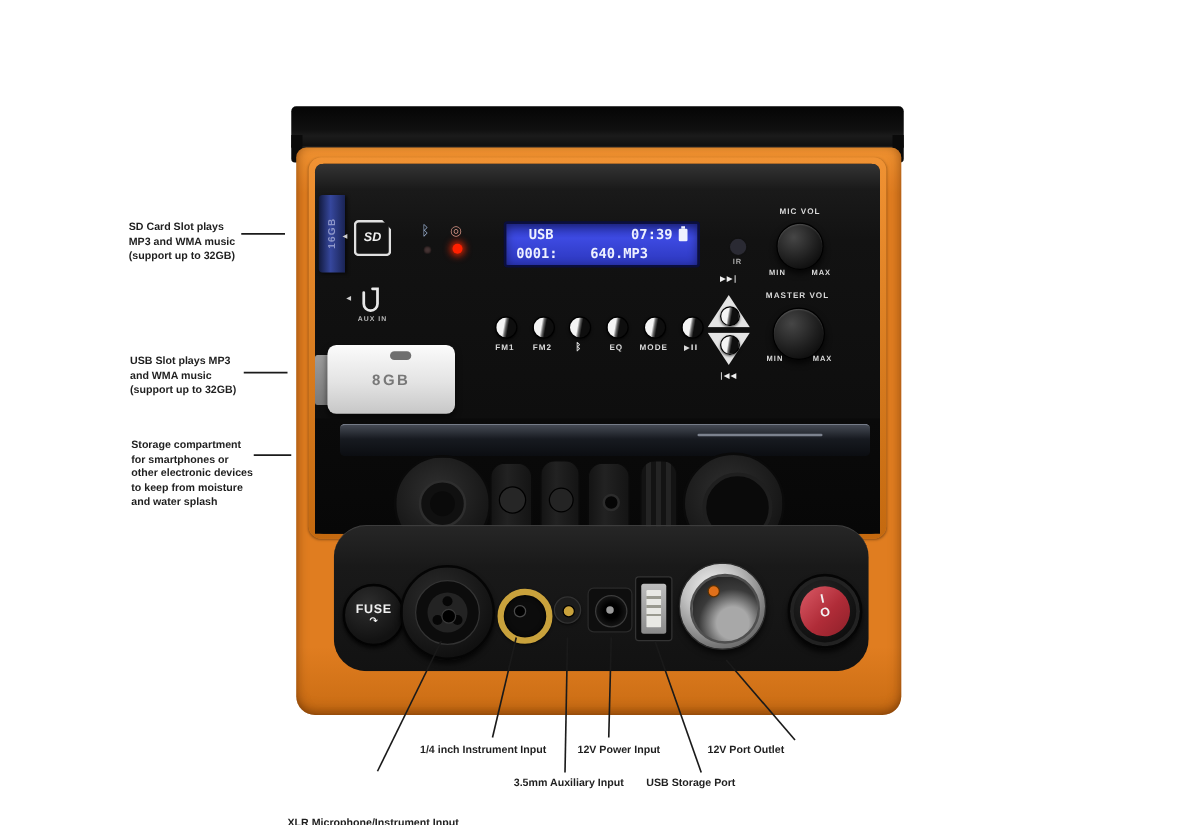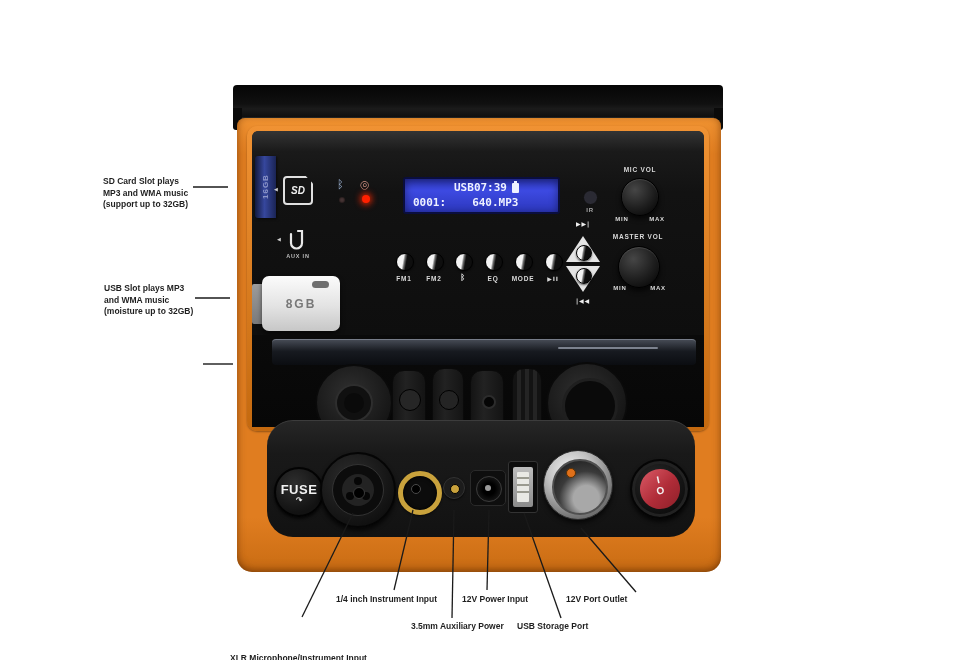--- a/index.html
+++ b/index.html
@@ -40,21 +40,21 @@
   .usbdrive{background:linear-gradient(180deg,#fbfbfb,#e3e3e3 55%,#c7c7c7);border-radius:7px;box-shadow:0 3px 5px rgba(0,0,0,.55);display:flex;align-items:center;justify-content:center;color:#787878;font-weight:bold;font-size:12px;letter-spacing:2px;}
   .usbconn{background:linear-gradient(180deg,#9c9c9c,#7a7a7a);border-radius:2px 0 0 2px;}
 
   .phone{background:linear-gradient(180deg,#454a54,#171a20 45%,#0b0d11);border-radius:4px;border-top:1px solid #767c88;}
   .plug{background:radial-gradient(circle at 45% 38%,#303030,#161616 70%,#0d0d0d);border:2px solid #0a0a0a;}
   .plugbar{background:linear-gradient(90deg,#141414,#222 40%,#141414);border-radius:12px;border:1px solid #0a0a0a;}
 
   .conn-panel{background:linear-gradient(180deg,#262626,#191919 28%,#121212);border-radius:26px;border-top:1px solid #3c3c3c;}
   .gold-jack{border:5px solid #c9a23c;background:#0c0c0c;border-radius:50%;box-shadow:inset 0 0 4px #000,0 1px 2px rgba(0,0,0,.6);}
   .metal{background:radial-gradient(circle at 38% 30%,#f4f4f4,#c2c2c2 35%,#787878 70%,#4c4c4c);}
-  .white-small{color:#f2f2f2;font-size:13px;font-weight:bold;text-align:center;}
+  .white-small{color:#f2f2f2;font-size:10px;font-weight:bold;text-align:center;}
 </style>
 </head>
 <body>
 
 <div class="stage">
 
   <div class="abs lid" style="left:233px;top:85px;width:490px;height:34px;"></div>
   <div class="abs hinge" style="left:233px;top:108px;width:9px;height:22px;"></div>
   <div class="abs hinge" style="left:714px;top:108px;width:9px;height:22px;"></div>
 
@@ -71,21 +71,21 @@
   <div class="abs sdicon" style="left:283px;top:176px;width:26px;height:25px;">
     <span>SD</span>
   </div>
 
   <div class="abs glyph" style="left:337px;top:178px;font-size:11px;color:#9fb6d8;">ᛒ</div>
   <div class="abs circle" style="left:339px;top:197px;width:6px;height:6px;background:#463434;box-shadow:inset 0 0 2px #000;"></div>
   <div class="abs glyph" style="left:360px;top:178px;font-size:11px;color:#cf8f80;">◎</div>
   <div class="abs circle" style="left:362px;top:195px;width:8px;height:8px;background:#ff2000;box-shadow:0 0 6px 2px rgba(255,40,0,.8);"></div>
 
   <div class="abs lcd" style="left:403px;top:177px;width:153px;height:32px;padding-top:1px;">
-    <div class="lcd-row" style="justify-content:center;">
+    <div class="lcd-row" style="justify-content:space-between;">
       <span style="margin-left:10px;">USB</span>
       <span style="display:flex;align-items:center;gap:5px;">
         <span>07:39</span>
         <span class="batt"></span>
       </span>
     </div>
     <div class="lcd-row">
       <span>0001:</span>
       <span style="margin-left:26px;">640.MP3</span>
     </div>
@@ -124,21 +124,21 @@
   <div class="abs halfknob" style="left:545px;top:253px;width:16px;height:16px;"></div>
   <div class="plabel glyph" style="left:538px;top:275px;width:30px;font-size:6px;">▶II</div>
 
   <div class="abs glyph" style="left:277px;top:236px;font-size:5px;color:#cfcfcf;">◀</div>
   <svg class="abs" style="left:288px;top:228px;" width="18" height="24" viewBox="0 0 18 24">
     <path d="M3 6 v9 a5.5 5.5 0 0 0 11 0 V3 h-4" stroke="#e8e8e8" stroke-width="2.2" fill="none" stroke-linecap="round"></path>
   </svg>
   <div class="plabel" style="left:281px;top:253px;width:34px;font-size:5.5px;color:#bbb;">AUX IN</div>
 
   <div class="abs usbconn" style="left:252px;top:284px;width:12px;height:40px;"></div>
-  <div class="abs usbdrive" style="left:262px;top:276px;width:78px;height:55px;">
+  <div class="abs usbdrive" style="left:262px;top:276px;width:102px;height:55px;">
     <span>8GB</span>
   </div>
   <div class="abs" style="left:312px;top:281px;width:17px;height:7px;background:#6f6f6f;border-radius:4px;"></div>
 
   <div class="abs" style="left:252px;top:335px;width:452px;height:92px;background:linear-gradient(180deg,#0a0a0a,#070707);"></div>
   <div class="abs phone" style="left:272px;top:339px;width:424px;height:25px;"></div>
   <div class="abs" style="left:558px;top:347px;width:100px;height:2px;background:#7c828e;border-radius:2px;"></div>
 
   <div class="abs plug circle" style="left:315px;top:364px;width:74px;height:74px;">
     <div class="abs circle" style="left:18px;top:18px;width:34px;height:34px;background:#101010;border:2px solid #2e2e2e;"></div>
@@ -202,27 +202,32 @@
       <div class="white-small" style="margin-top:5px;font-size:10px;">I</div>
       <div class="white-small" style="font-size:10px;line-height:12px;">O</div>
     </div>
   </div>
 
   <div class="callout" style="left:103px;top:176px;">SD Card Slot plays
 MP3 and WMA music
 (support up to 32GB)</div>
   <div class="callout" style="left:104px;top:283px;">USB Slot plays MP3
 and WMA music
-(moisture up to 32GB)</div>
+(support up to 32GB)</div>
+  <div class="callout" style="left:105px;top:350px;">Storage compartment
+for smartphones or
+other electronic devices
+to keep from moisture
+and water splash</div>
 
   <div class="blabel" style="left:336px;top:594px;">1/4 inch Instrument Input</div>
   <div class="blabel" style="left:462px;top:594px;">12V Power Input</div>
   <div class="blabel" style="left:566px;top:594px;">12V Port Outlet</div>
   <div class="blabel" style="left:230px;top:653px;">XLR Microphone/Instrument Input</div>
-  <div class="blabel" style="left:411px;top:621px;">3.5mm Auxiliary Power</div>
+  <div class="blabel" style="left:411px;top:621px;">3.5mm Auxiliary Input</div>
   <div class="blabel" style="left:517px;top:621px;">USB Storage Port</div>
 
   <svg class="abs" width="960" height="660" viewBox="0 0 960 660" style="left:0;top:0;pointer-events:none;">
     <line x1="193" y1="187" x2="228" y2="187" stroke="#1a1a1a" stroke-width="1.4"></line>
     <line x1="195" y1="298" x2="230" y2="298" stroke="#1a1a1a" stroke-width="1.4"></line>
     <line x1="203" y1="364" x2="233" y2="364" stroke="#1a1a1a" stroke-width="1.4"></line>
     <line x1="353" y1="513" x2="302" y2="617" stroke="#1a1a1a" stroke-width="1.3"></line>
     <line x1="413" y1="510" x2="394" y2="590" stroke="#1a1a1a" stroke-width="1.3"></line>
     <line x1="454" y1="510" x2="452" y2="618" stroke="#1a1a1a" stroke-width="1.3"></line>
     <line x1="489" y1="510" x2="487" y2="590" stroke="#1a1a1a" stroke-width="1.3"></line>

